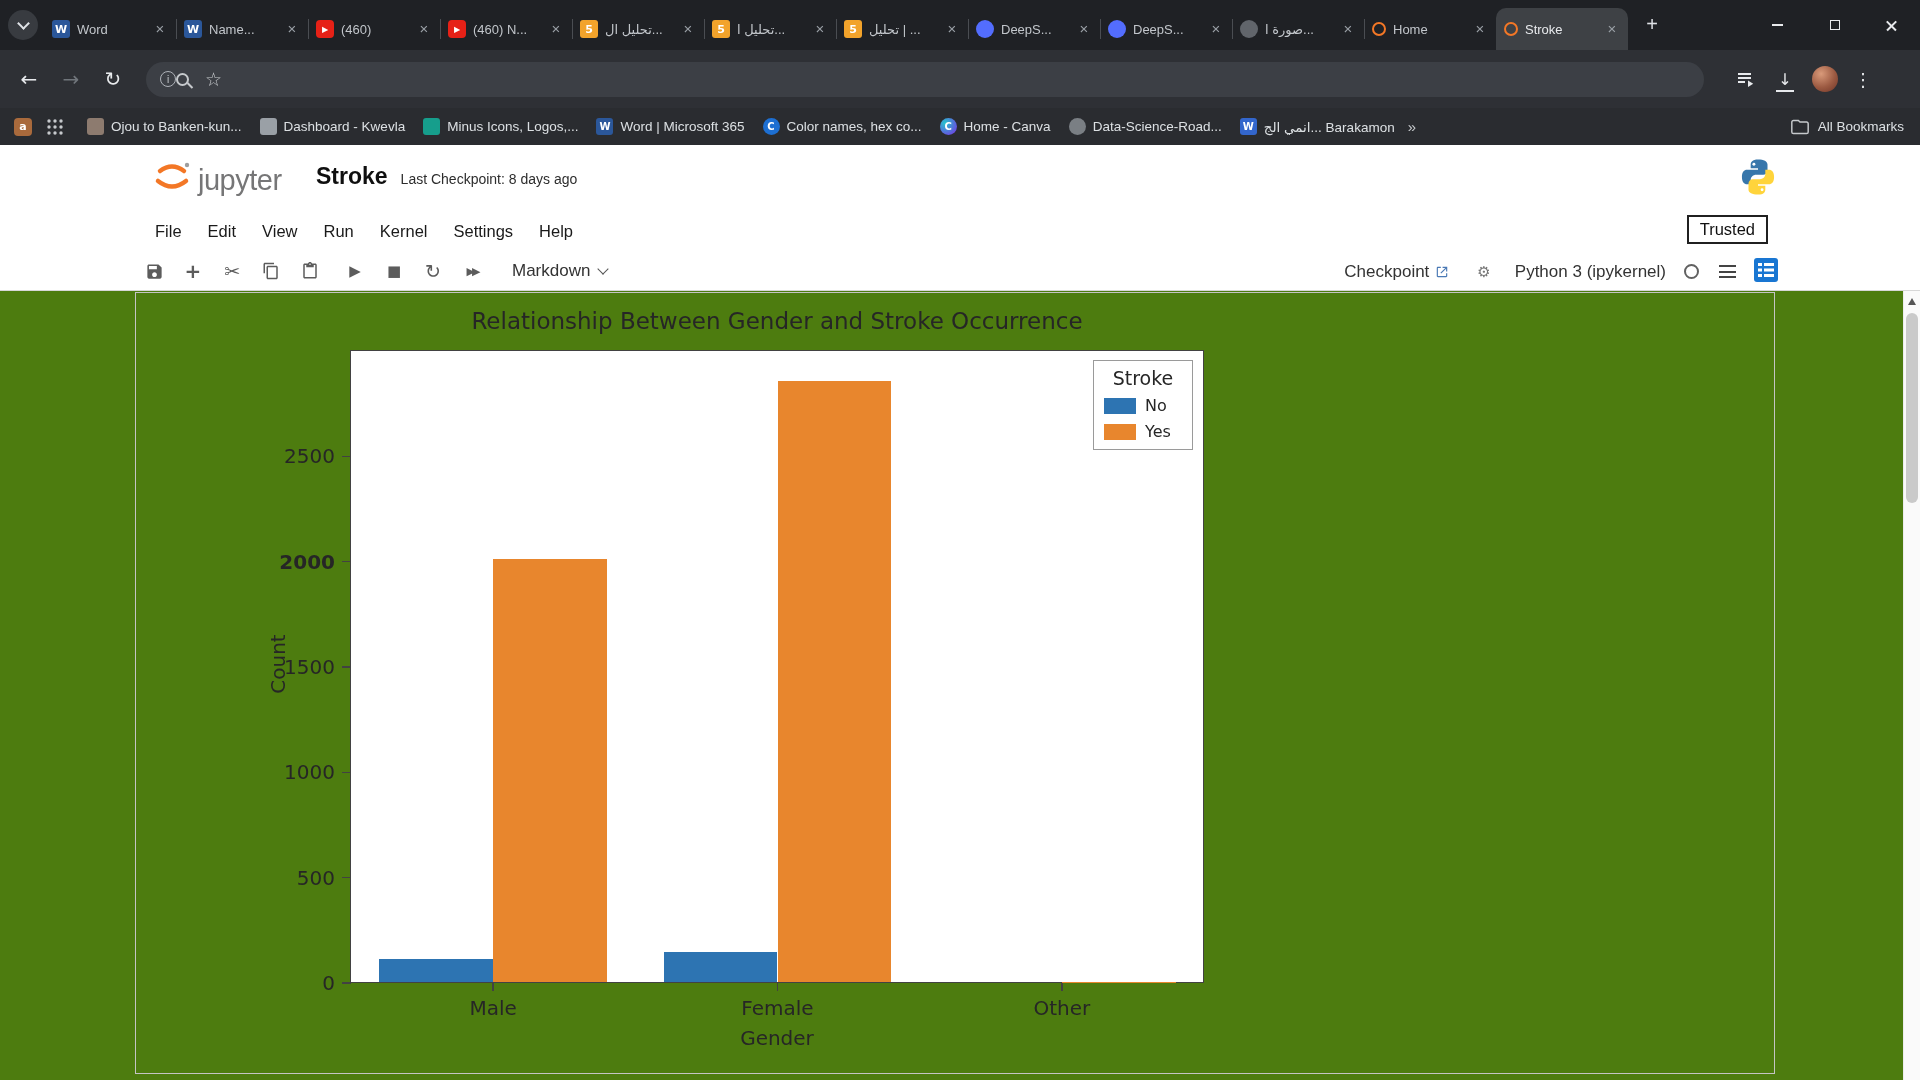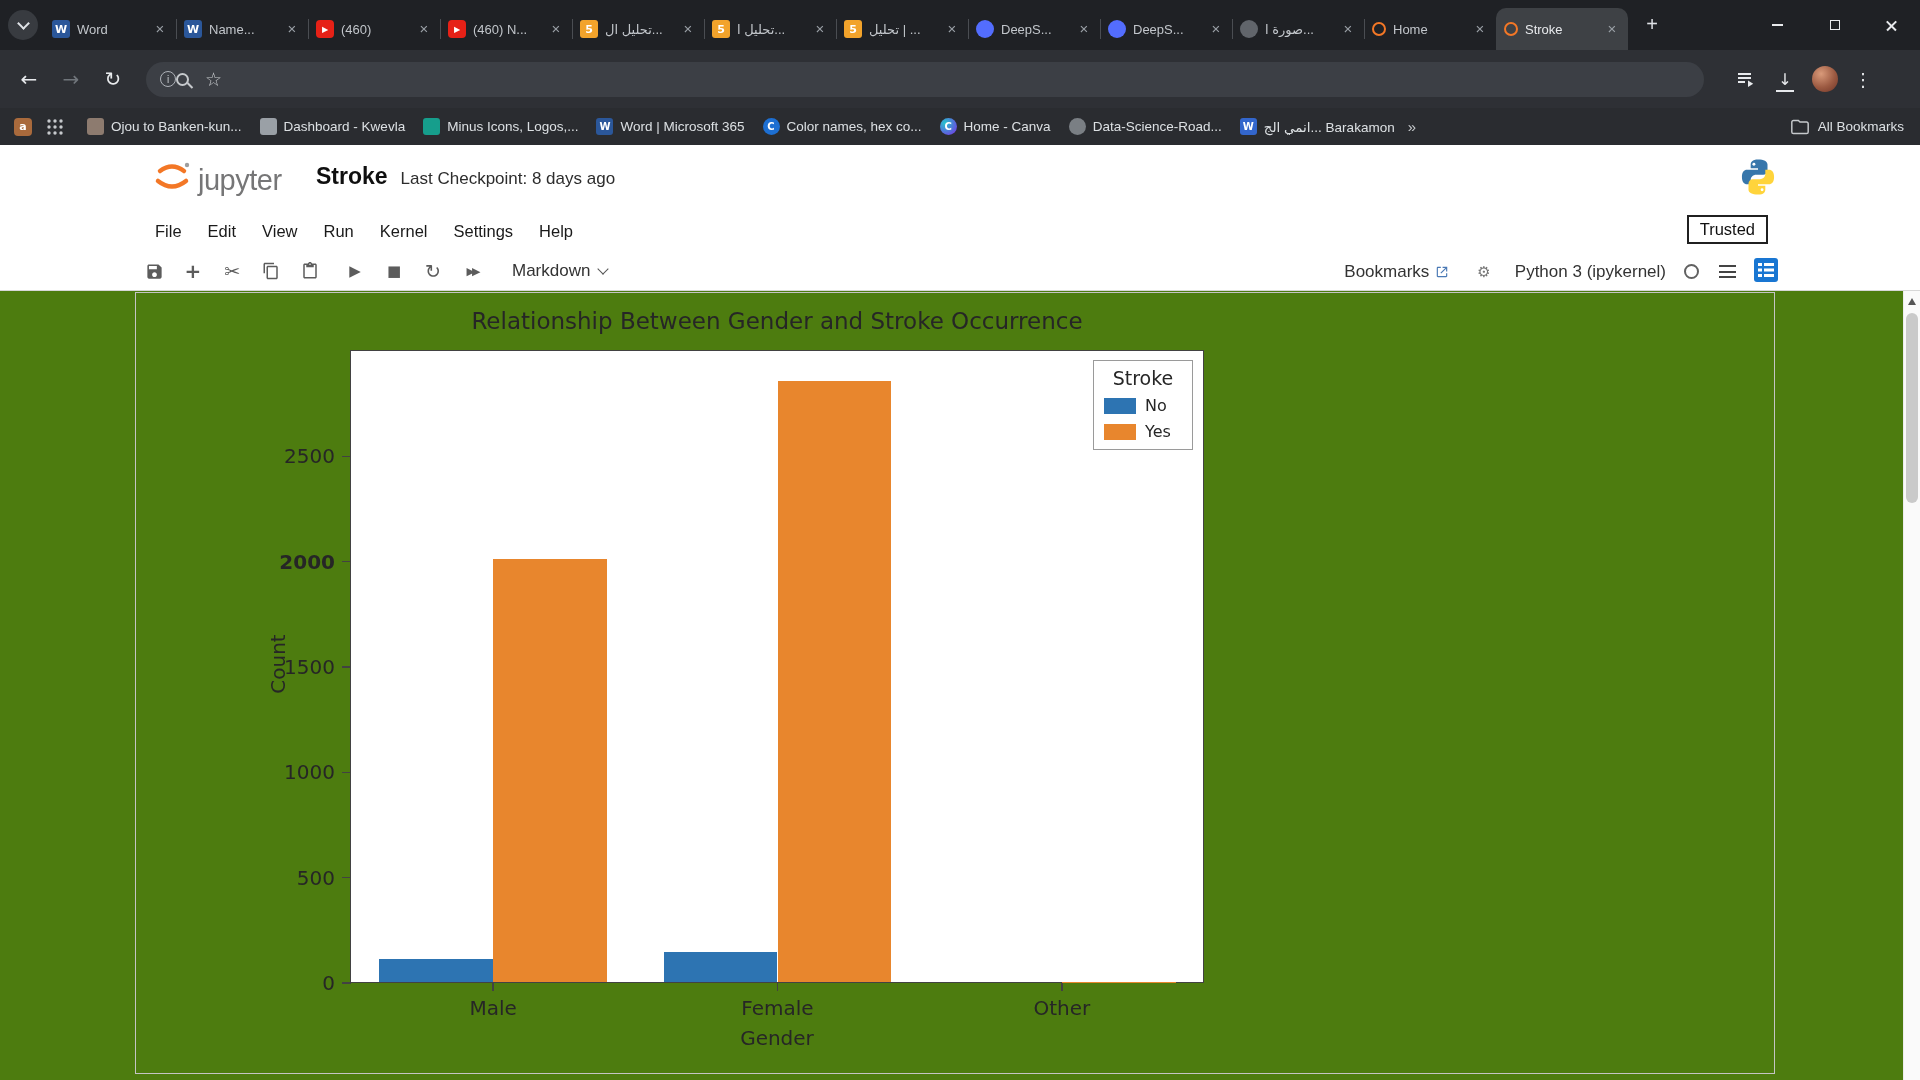--- a/index.html
+++ b/index.html
@@ -90,21 +90,21 @@
   .all-bookmarks { display:flex; align-items:center; margin-right:16px; }
   .all-bookmarks span { margin-left:9px; }
 
   
   #page { position:absolute; top:145px; left:0; right:0; bottom:0; background:#fff; color:#111; }
   #jheader { position:absolute; top:0; left:0; right:0; height:66px; }
   #jlogo { position:absolute; left:150px; top:14px; display:flex; align-items:flex-end; }
   #jlogo-text { font-size:29px; color:#767677; margin-left:4px; letter-spacing:-0.5px; line-height:30px; }
   #ntitle-row { position:absolute; left:316px; top:18px; display:flex; align-items:baseline; }
   #ntitle { font-size:23px; font-weight:700; color:#0f0f0f; }
-  #ncheckpoint { font-size:17px; color:#2d2d2d; margin-left:13px; }
+  #ncheckpoint { font-size:14px; color:#2d2d2d; margin-left:13px; }
   #pylogo { position:absolute; right:144px; top:13px; }
 
   #jmenu { position:absolute; top:66px; left:0; right:0; height:41px; }
   #menu-items { position:absolute; left:155px; top:0; height:41px; display:flex; align-items:center;
     gap:26px; font-size:16.5px; color:#1a1a1a; }
   #trusted { position:absolute; right:152px; top:4px; border:2px solid #202020; padding:3px 11px;
     font-size:16.5px; color:#111; background:#fff; }
 
   #jtoolbar { position:absolute; top:107px; left:0; right:0; height:39px; border-bottom:1px solid #d7d7d7;
     display:flex; align-items:center; }
@@ -394,21 +394,21 @@
       <span class="tool-ic glyph15" id="tool-run">▶</span>
       <span class="tool-ic glyph15">■</span>
       <span class="tool-ic glyph19">↻</span>
       <span class="tool-ic ffwd">▶▶</span>
       <span id="celltype">
         <span>Markdown</span>
         <span class="caret"></span>
       </span>
       <div id="jtb-right">
         <span id="jlab-link">
-          <span>Bookmarks</span>
+          <span>Checkpoint</span>
           <svg width="14" height="14" viewBox="0 0 24 24" fill="#4a79b5">
               <path d="M5 3h5v2H5v14h14v-5h2v5c0 1.1-.9 2-2 2H5c-1.1 0-2-.9-2-2V5c0-1.1.9-2 2-2zm8 0h8v8h-2V6.4l-8.3 8.3-1.4-1.4L17.6 5H13V3z"></path>
             </svg>
         </span>
         <span id="gear">⚙</span>
         <span id="kernel-name">Python 3 (ipykernel)</span>
         <span id="kernel-circle"></span>
         <span class="hamburger">
             <i></i>
             <i></i>

